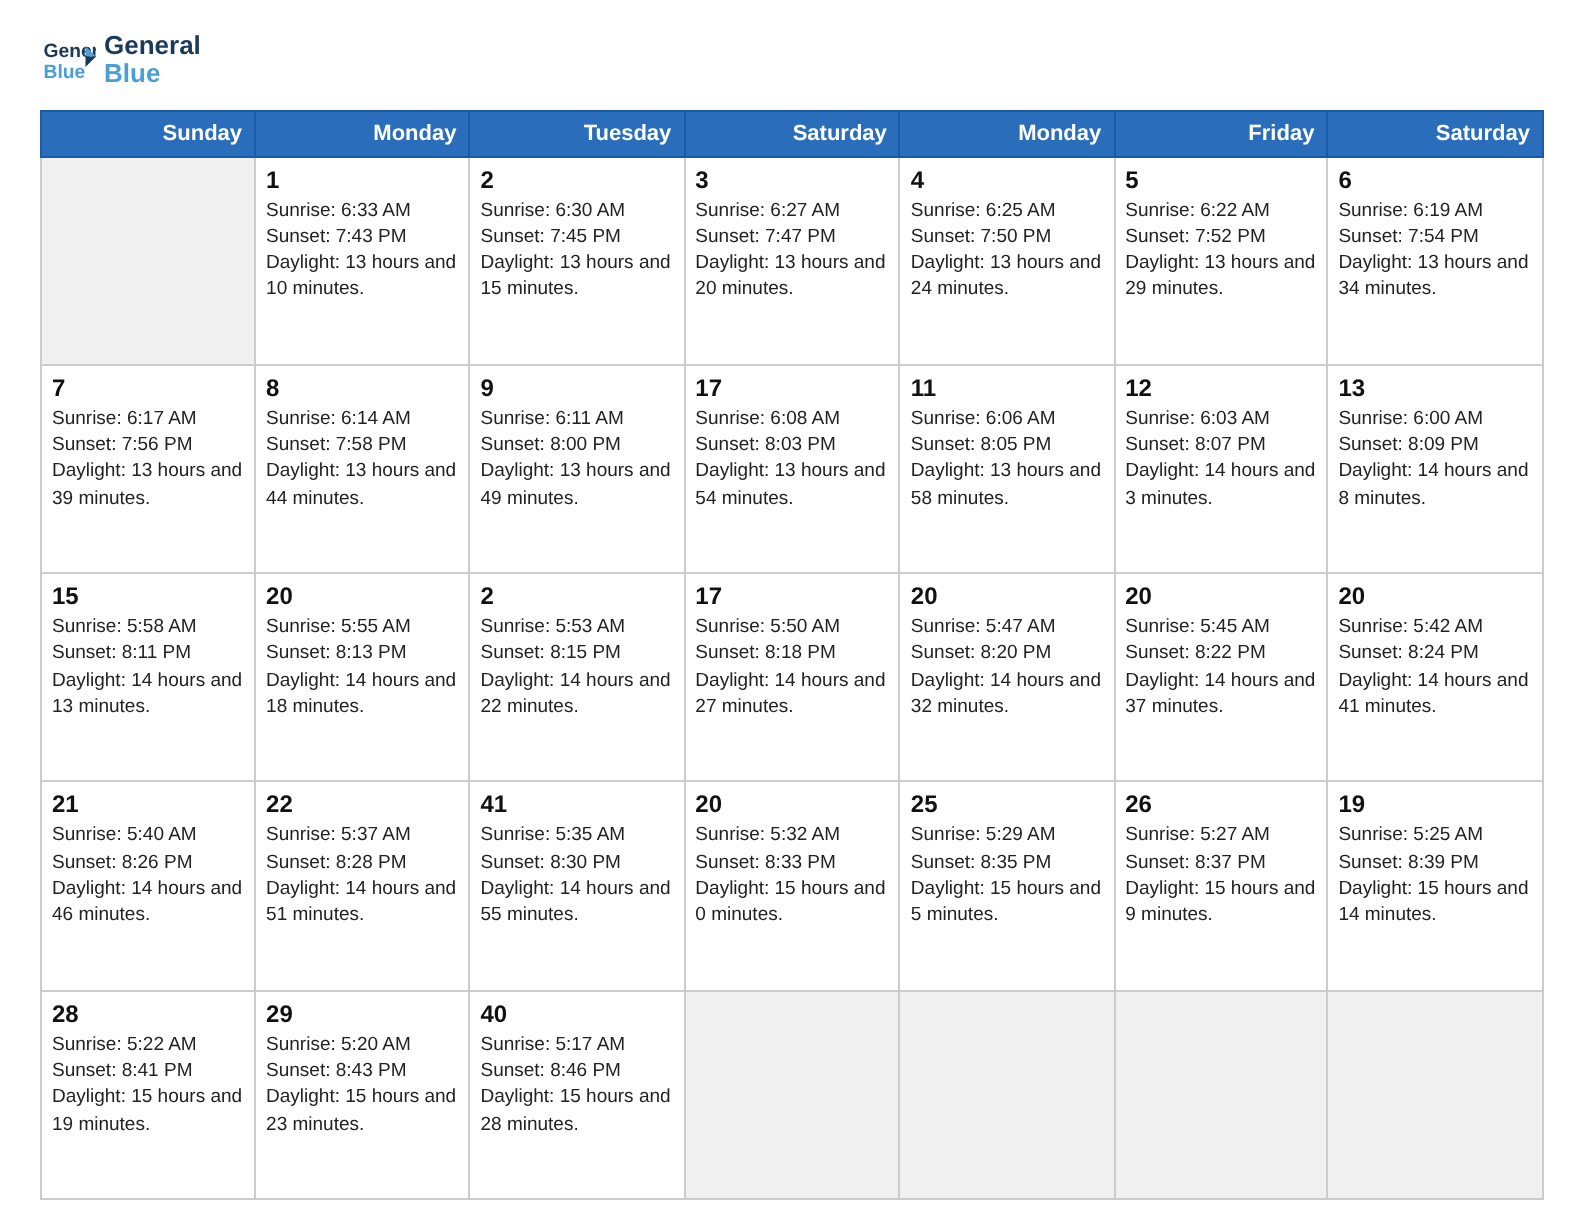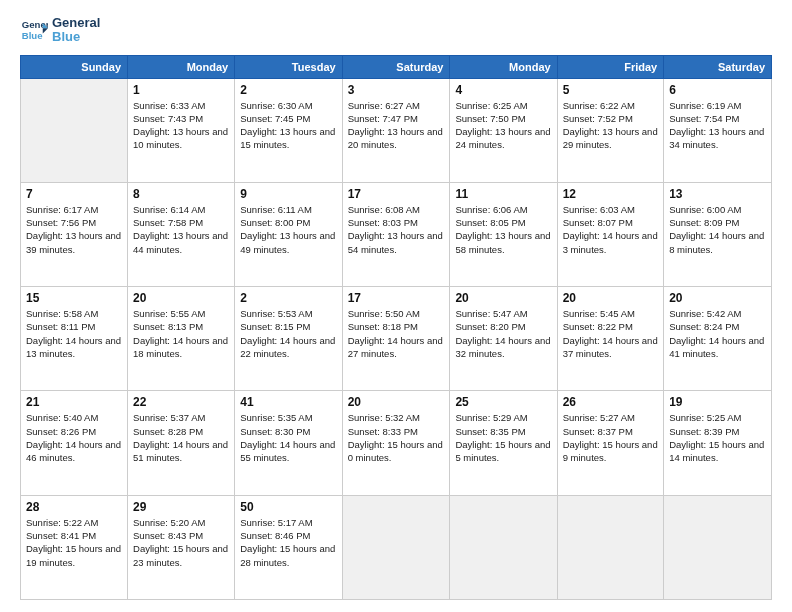--- a/index.html
+++ b/index.html
@@ -242,21 +242,21 @@
         <tr>
           <td>
             <div class="day-number">28</div>
             <div class="day-info">Sunrise: 5:22 AM<br>Sunset: 8:41 PM<br>Daylight: 15 hours and<br>19 minutes.</div>
           </td>
           <td>
             <div class="day-number">29</div>
             <div class="day-info">Sunrise: 5:20 AM<br>Sunset: 8:43 PM<br>Daylight: 15 hours and<br>23 minutes.</div>
           </td>
           <td>
-            <div class="day-number">50</div>
+            <div class="day-number">40</div>
             <div class="day-info">Sunrise: 5:17 AM<br>Sunset: 8:46 PM<br>Daylight: 15 hours and<br>28 minutes.</div>
           </td>
           <td class="empty"></td>
           <td class="empty"></td>
           <td class="empty"></td>
           <td class="empty"></td>
         </tr>
       </tbody>
   </table>
 </div>

